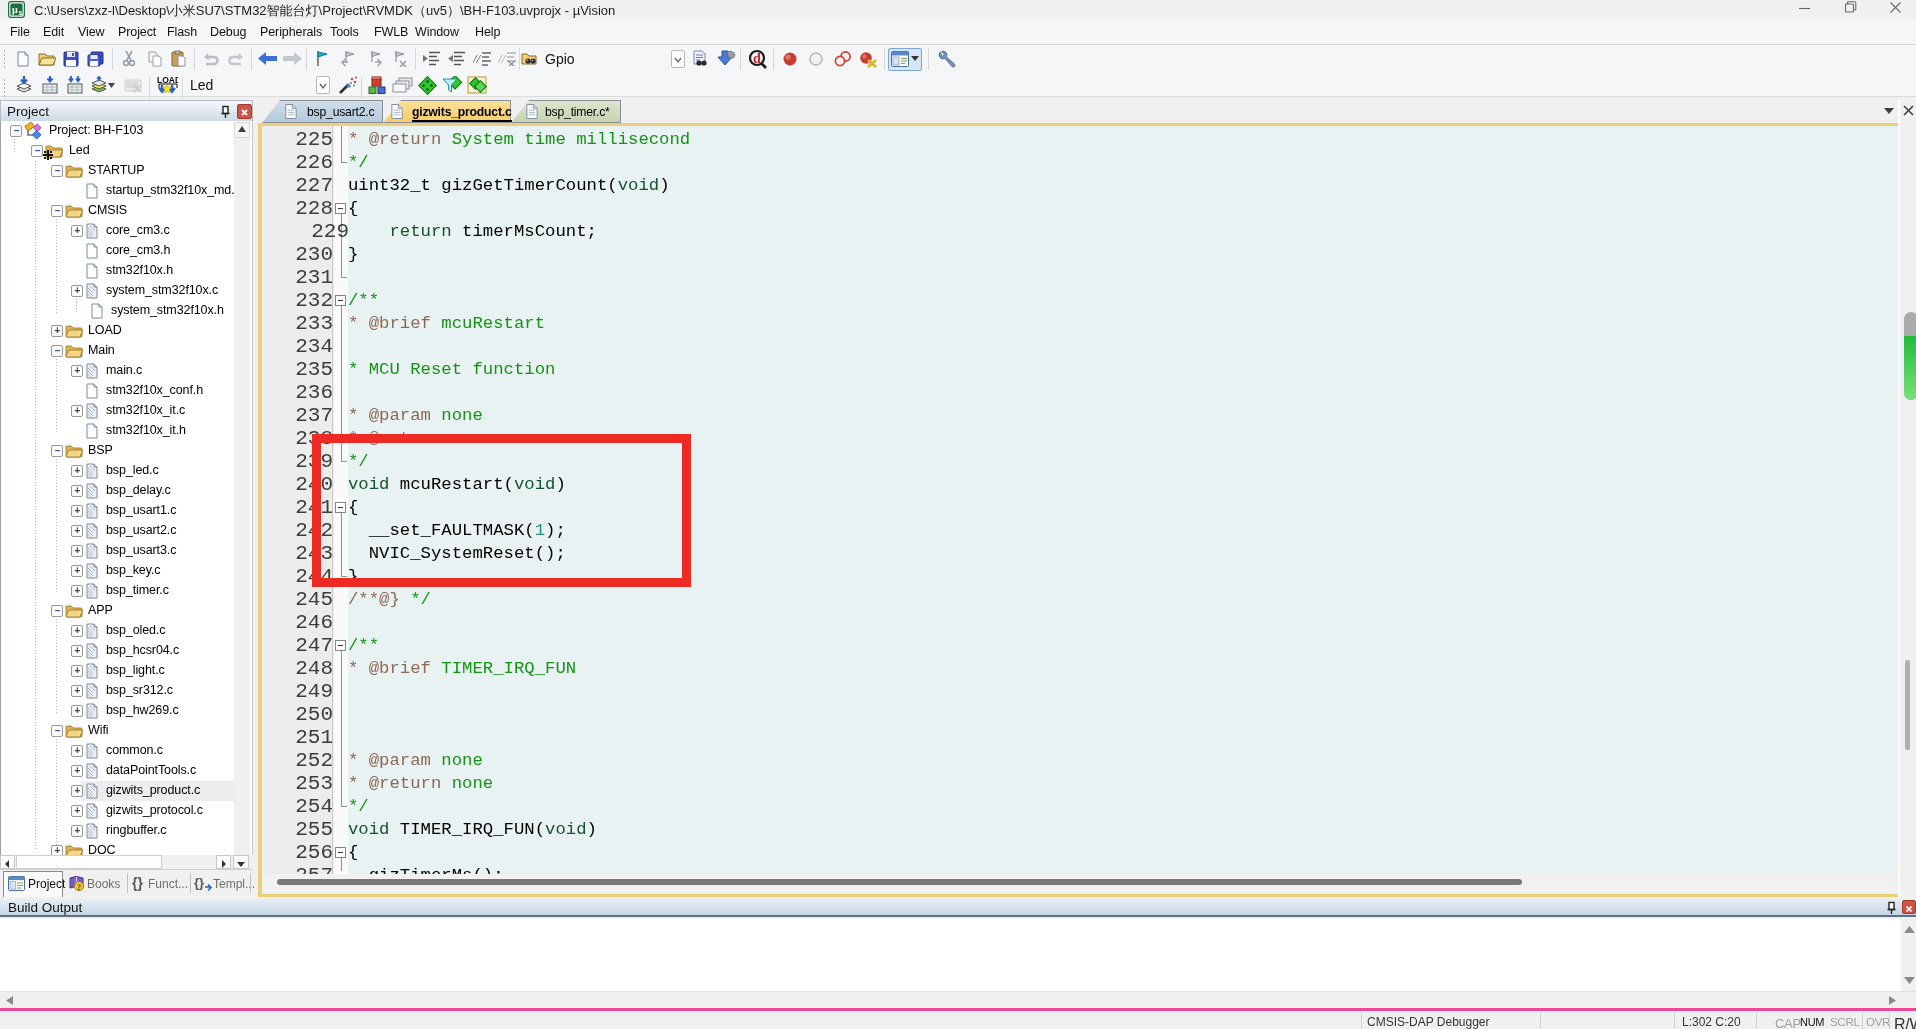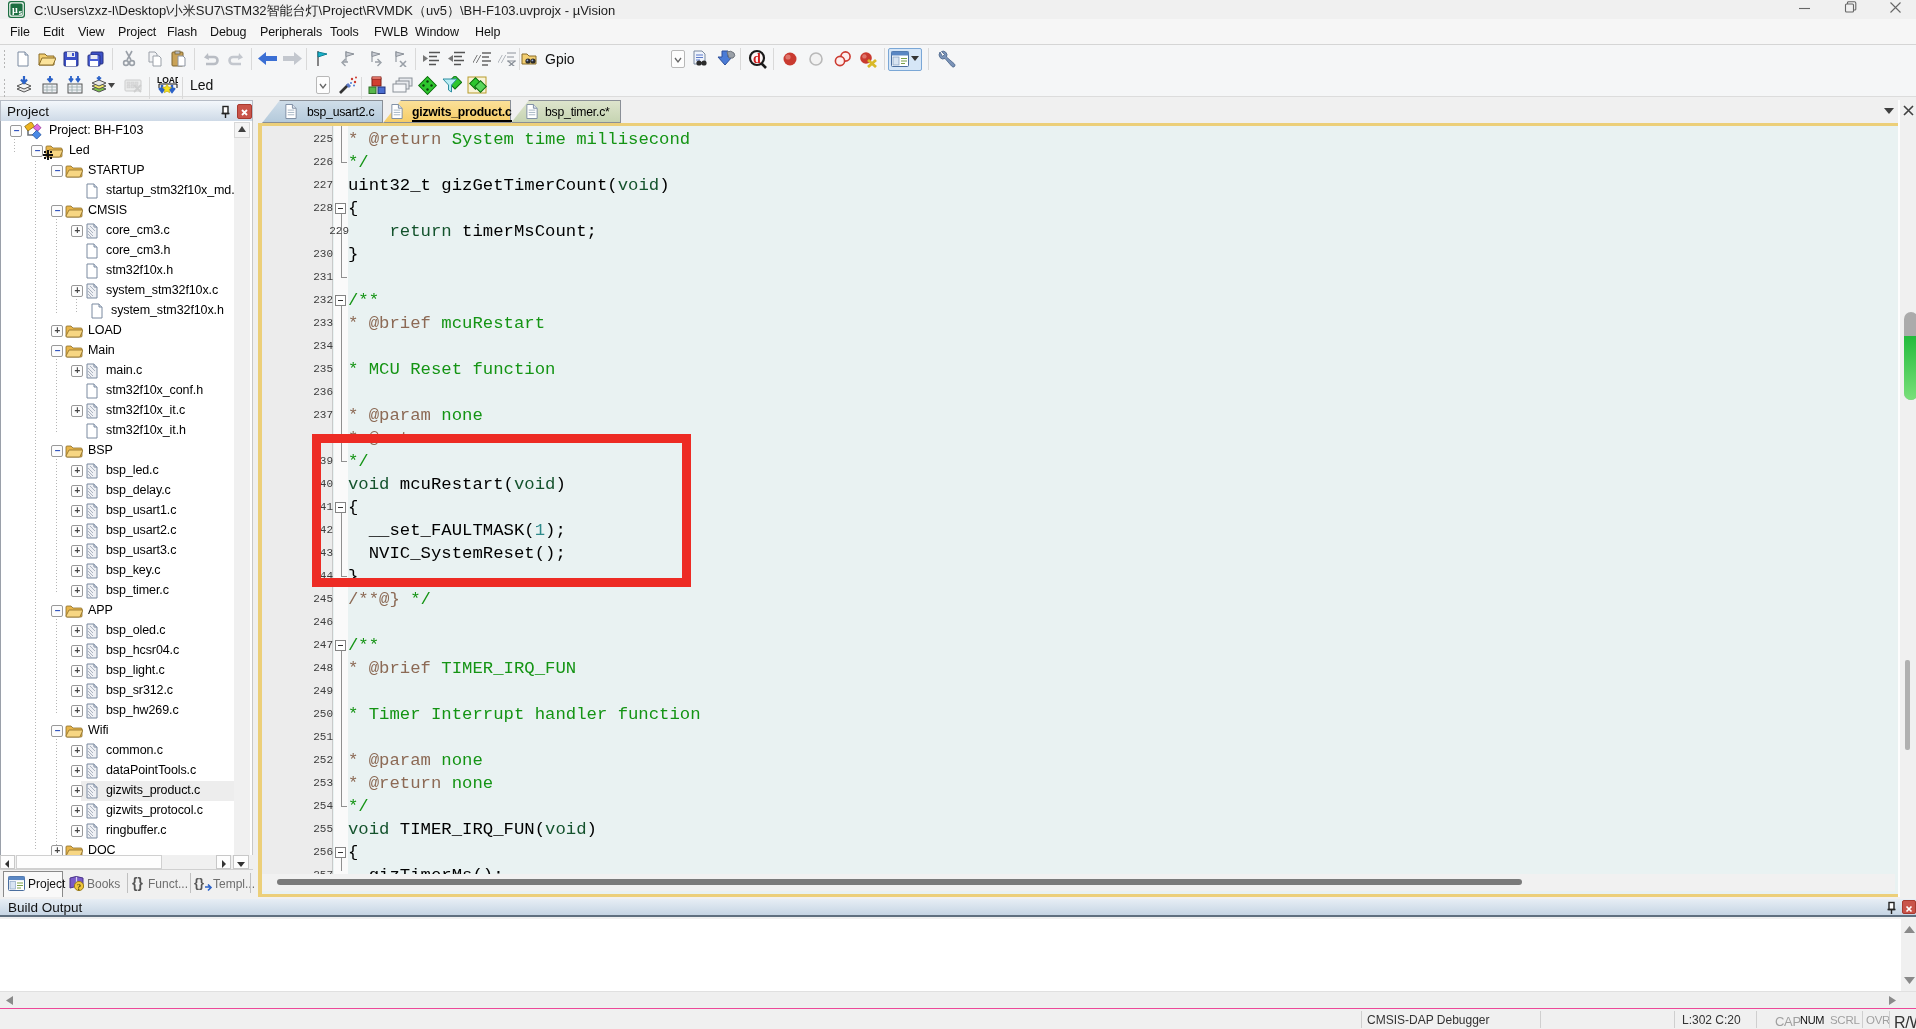--- a/index.html
+++ b/index.html
@@ -23,36 +23,36 @@
 .tlab{position:absolute;top:2px}
 
 #ptree-vs{left:234px;top:122px;width:16px;height:733px;background:#f0f0f0}
 #ptree-hs{left:0;top:855px;width:250px;height:14px;background:#f0f0f0}
 #ptabs{left:0;top:869px;width:253px;height:28px;background:#f0f0f0;border-top:1px solid #d0d0d0}
 
 #edtabs{left:258px;top:100px;width:1639px;height:23px;background:#f0f0f0}
 #edframe{left:258px;top:123px;width:1640px;height:774px;background:#e9f2f2;border:3px solid #eccf79;border-left-width:4px;border-right:none}
 #gutter{left:262px;top:126px;width:71px;height:748px;background:#ececec;border-right:1px solid #c9c9c9}
 #foldm{left:334px;top:126px;width:14px;height:748px;background:#fafafa}
-.lnum{position:absolute;width:67px;height:23px;text-align:right;font-size:11px;line-height:23px;color:#3d3d3d;font-family:"Liberation Mono",monospace}
+.lnum{position:absolute;width:67px;height:23px;text-align:right;font-size:21px;line-height:23px;color:#3d3d3d;font-family:"Liberation Mono",monospace}
 .cl{position:absolute;left:348px;height:23px;font-size:17.3px;line-height:23px;color:#000;font-family:"Liberation Mono",monospace;white-space:pre}
 .k{color:#14532d}.c{color:#149414}.d{color:#8c6a55}.n{color:#2e8a8a}
 .fbox{position:absolute;width:11px;height:11px;background:#fff;border:1px solid #848484;z-index:3}
 .fbox i{position:absolute;left:2px;top:4px;width:5px;height:1px;background:#333}
 .fln{position:absolute;width:1px;background:#909090}
 .flh{position:absolute;height:1px;background:#909090}
 
 #ed-hs{left:262px;top:874px;width:1633px;height:17px;background:#f1f1f1}
 #ed-vs{left:1898px;top:100px;width:18px;height:797px;background:#f0f0f0;border-left:2px solid #fdfdfd}
 
 #bhead{left:0;top:899px;width:1916px;height:18px;background:linear-gradient(#e7eef5,#c6d5e4);border-bottom:2px solid #5f6f7f}
 #bbody{left:0;top:919px;width:1901px;height:72px;background:#fff}
 #bvs{left:1901px;top:919px;width:15px;height:72px;background:#f0f0f0}
 #bhs{left:0;top:991px;width:1916px;height:17px;background:#efefef;border-top:1px solid #e0e0e0}
-#sbar{left:0;top:1008px;width:1916px;height:21px;background:#f0f0f0;border-top:1px solid #ec4899;font-size:12px;color:#333}
+#sbar{left:0;top:1008px;width:1916px;height:21px;background:#f0f0f0;border-top:3px solid #ec4899;font-size:12px;color:#333}
 .ssep{position:absolute;top:2px;width:1px;height:17px;background:#cfcfcf}
 
 #redrect{left:312px;top:434px;width:379px;height:153px;border:9px solid #ed2b24;z-index:50}
 .ic{position:absolute}
 </style></head>
 <body>
 <div class="ab" id="titlebar">
  <svg class="ic" style="left:8px;top:1px" width="17" height="17" viewBox="0 0 17 17">
       <rect x="0" y="0" width="17" height="17" rx="3" fill="#1d6f42"></rect>
       <rect x="1.2" y="1.2" width="14.6" height="14.6" rx="2" fill="#f2f7f2"></rect>
@@ -816,21 +816,20 @@
  <div class="cl" style="left:86px;top:439px">}</div>
  <div class="lnum" style="left:4px;top:462px">245</div>
  <div class="cl" style="left:86px;top:462px"><span class="d">/**@}</span><span class="c"> */</span></div>
  <div class="lnum" style="left:4px;top:485px">246</div>
  <div class="lnum" style="left:4px;top:508px">247</div>
  <div class="cl" style="left:86px;top:508px"><span class="c">/**</span></div>
  <div class="lnum" style="left:4px;top:531px">248</div>
  <div class="cl" style="left:86px;top:531px"><span class="d">* @brief</span><span class="c"> TIMER_IRQ_FUN</span></div>
  <div class="lnum" style="left:4px;top:554px">249</div>
  <div class="lnum" style="left:4px;top:577px">250</div>
- <div class="cl" style="left:86px;top:577px"><span class="c">* Timer Interrupt handler function</span></div>
  <div class="lnum" style="left:4px;top:600px">251</div>
  <div class="lnum" style="left:4px;top:623px">252</div>
  <div class="cl" style="left:86px;top:623px"><span class="d">* @param</span><span class="c"> none</span></div>
  <div class="lnum" style="left:4px;top:646px">253</div>
  <div class="cl" style="left:86px;top:646px"><span class="d">* @return</span><span class="c"> none</span></div>
  <div class="lnum" style="left:4px;top:669px">254</div>
  <div class="cl" style="left:86px;top:669px"><span class="c">*/</span></div>
  <div class="lnum" style="left:4px;top:692px">255</div>
  <div class="cl" style="left:86px;top:692px"><span class="k">void</span> TIMER_IRQ_FUN(<span class="k">void</span>)</div>
  <div class="lnum" style="left:4px;top:715px">256</div>

